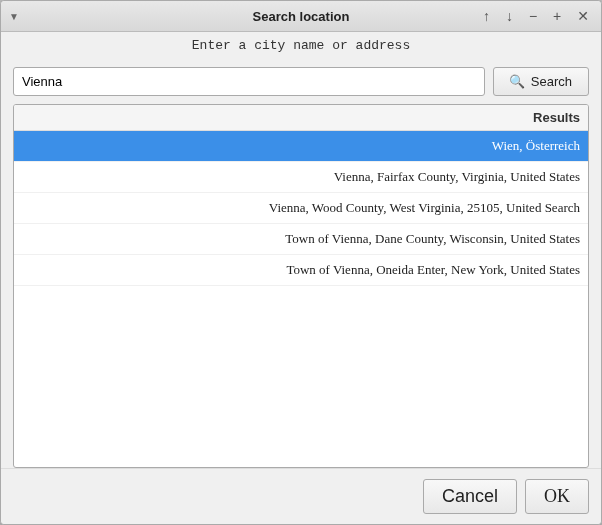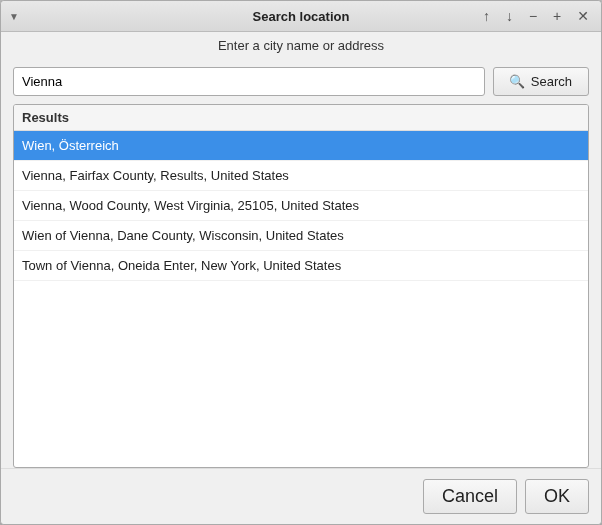--- a/index.html
+++ b/index.html
@@ -76,20 +76,21 @@
       padding: 2px 4px;
       border-radius: 2px;
     }
 
     .subtitle {
       text-align: center;
       padding: 6px 0;
       color: #333;
       font-size: 13px;
       background: #f0f0f0;
+      font-family: Liberation Mono, monospace;
     }
 
     .search-row {
       display: flex;
       gap: 8px;
       padding: 8px 12px;
       background: #f0f0f0;
       justify-content: center;
     }
 
@@ -122,40 +123,42 @@
 
     .results-section {
       flex: 1;
       margin: 0 12px;
       border: 1px solid #aaa;
       border-radius: 3px;
       background: white;
       overflow: hidden;
       display: flex;
       flex-direction: column;
+      text-align: right;
     }
 
     .results-header {
       padding: 5px 8px;
       font-weight: 600;
       color: #333;
       background: #f5f5f5;
       border-bottom: 1px solid #ddd;
     }
 
     .results-list {
       flex: 1;
       overflow-y: auto;
     }
 
     .result-item {
       padding: 7px 8px;
       cursor: pointer;
       color: #222;
       border-bottom: 1px solid #f0f0f0;
+      font-family: Liberation Serif, serif;
     }
 
     .result-item.selected {
       background: #3b8fe8;
       color: white;
     }
 
     .footer {
       display: flex;
       justify-content: flex-end;
@@ -172,20 +175,21 @@
       border-radius: 3px;
       background: linear-gradient(to bottom, #f8f8f8, #e8e8e8);
       cursor: pointer;
       font-size: 18px;
       color: #222;
       min-width: 60px;
     }
 
     .footer-btn.ok {
       background: linear-gradient(to bottom, #f8f8f8, #e8e8e8);
+      font-family: Liberation Serif, serif;
     }
   </style>
 </head>
 <body>
 
 <div class="dialog">
 
   <div class="title-bar" style="position:relative;">
     <div class="title-bar-left">
       <span class="title-bar-chevron">▼</span>
@@ -207,23 +211,23 @@
     <button class="search-button">
       <span class="search-icon-sym">🔍</span>
       <span>Search</span>
     </button>
   </div>
 
   <div class="results-section">
     <div class="results-header">Results</div>
     <div class="results-list" id="results-list">
     <div class="result-item selected">Wien, Österreich</div>
-        <div class="result-item">Vienna, Fairfax County, Results, United States</div>
-        <div class="result-item">Vienna, Wood County, West Virginia, 25105, United States</div>
-        <div class="result-item">Wien of Vienna, Dane County, Wisconsin, United States</div>
+        <div class="result-item">Vienna, Fairfax County, Virginia, United States</div>
+        <div class="result-item">Vienna, Wood County, West Virginia, 25105, United Search</div>
+        <div class="result-item">Town of Vienna, Dane County, Wisconsin, United States</div>
         <div class="result-item">Town of Vienna, Oneida Enter, New York, United States</div>
       </div>
   </div>
 
   <div class="footer">
     <button class="footer-btn">Cancel</button>
     <button class="footer-btn ok">OK</button>
   </div>
 
 </div>

